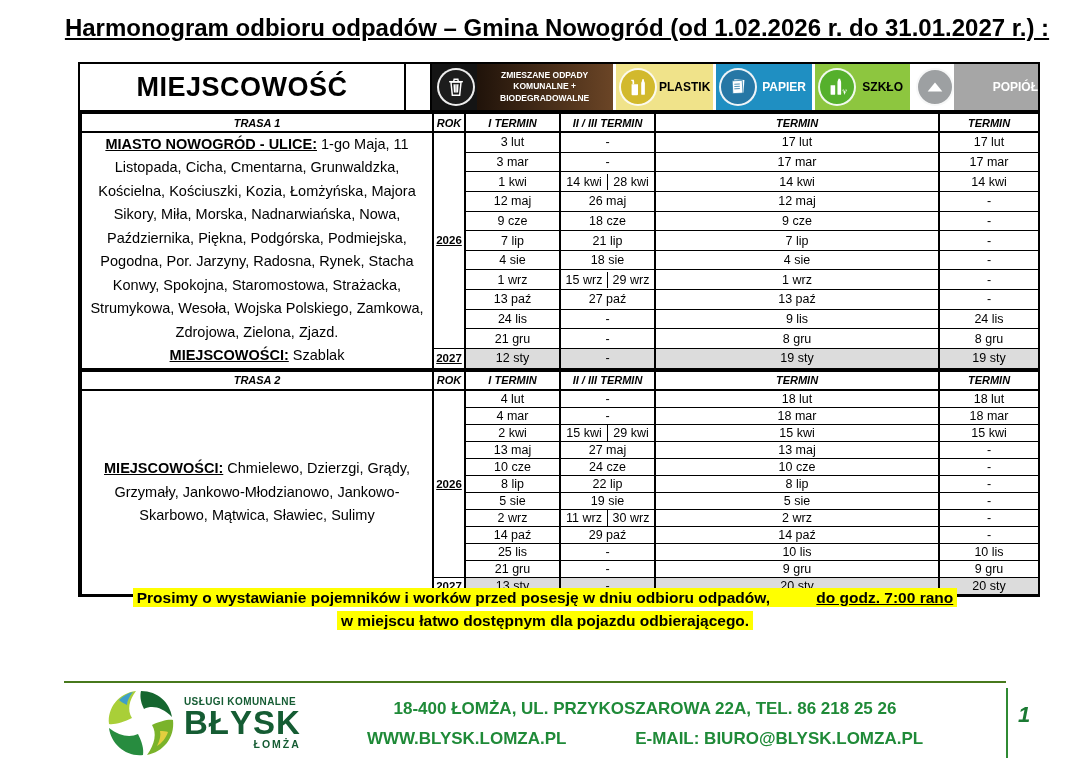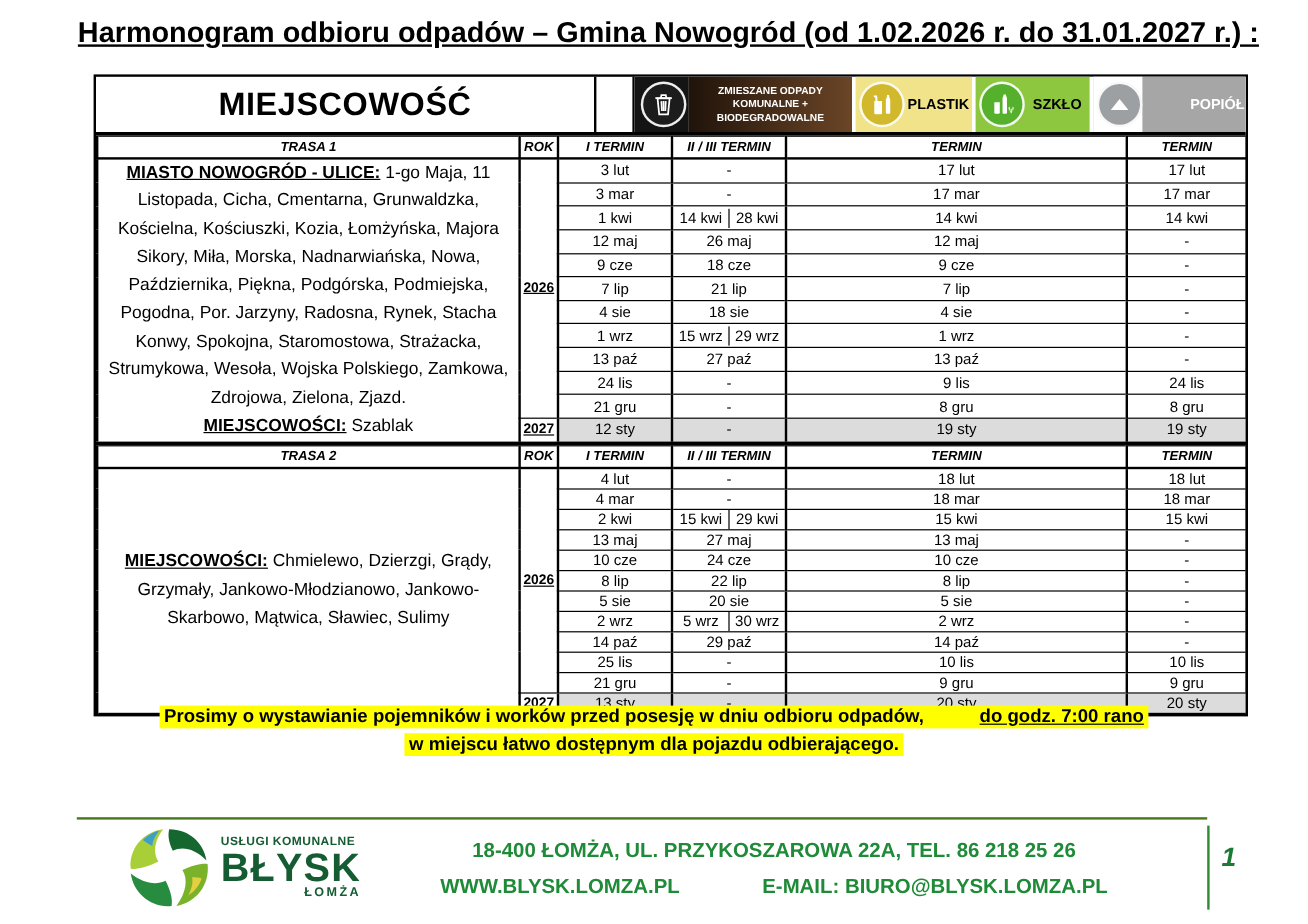--- a/index.html
+++ b/index.html
@@ -107,20 +107,34 @@
         <span class="circle" style="background: rgb(210, 185, 44);">
           <svg width="22" height="22" viewBox="0 0 24 24" fill="#fff">
             <path d="M5 9 h7 v11 a1 1 0 0 1 -1 1 H6 a1 1 0 0 1 -1 -1 Z"></path>
             <path d="M7 9 V6 l-1.5 -1 V4 h3 v1 L8.8 6 v3 Z" transform="translate(-1,0)"></path>
             <path d="M15.5 8 c0-1.5 1-2 1-3.5 V3.5 h2 V4.5 c0 1.5 1 2 1 3.5 v11.5 a1 1 0 0 1 -1 1 h-2 a1 1 0 0 1 -1 -1 Z"></path>
           </svg>
         </span>
         <span class="wlabel" style="color: rgb(0, 0, 0);">PLASTIK</span>
       </div>
 
+      <div class="ws ws-papier" style="background: rgb(31, 143, 194); color: rgb(255, 255, 255);">
+        <span class="circle" style="background: rgb(38, 119, 165);">
+          <svg width="22" height="22" viewBox="0 0 24 24">
+            <rect x="7.5" y="4" width="11" height="14" fill="#fff" transform="rotate(4 13 11)"></rect>
+            <rect x="6" y="5" width="11" height="14" fill="#fff" stroke="#2677a5" stroke-width="0.8" transform="rotate(-3 11 12)"></rect>
+            <g stroke="#2677a5" stroke-width="0.9">
+                <line x1="8" y1="9" x2="14" y2="8.7"></line>
+                <line x1="8" y1="11.5" x2="14" y2="11.2"></line>
+                <line x1="8" y1="14" x2="14" y2="13.7"></line>
+              </g>
+          </svg>
+        </span>
+        <span class="wlabel" style="color: rgb(255, 255, 255);">PAPIER</span>
+      </div>
 
       <div class="ws ws-szklo" style="background: rgb(141, 198, 63); color: rgb(0, 0, 0);">
         <span class="circle" style="background: rgb(85, 176, 44);">
           <svg width="22" height="22" viewBox="0 0 24 24" fill="#fff">
             <path d="M5 10 h5 v9.5 a1 1 0 0 1 -1 1 H6 a1 1 0 0 1 -1 -1 Z"></path>
             <path d="M12.5 7 c0-2 1-2.5 1-4 h2 c0 1.5 1 2 1 4 v12.5 a1 1 0 0 1 -1 1 h-2 a1 1 0 0 1 -1 -1 Z"></path>
             <path d="M19 14 a2.2 2.2 0 1 0 2.6 0 l-.2 4.5 h-2.2 Z"></path>
               <rect x="19.8" y="16" width="1" height="4"></rect>
           </svg>
         </span>
@@ -307,29 +321,29 @@
             <td class="d">-</td>
           </tr>
           <tr>
             <td class="d">8 lip</td>
             <td class="d">22 lip</td>
             <td class="d">8 lip</td>
             <td class="d">-</td>
           </tr>
           <tr>
             <td class="d">5 sie</td>
-            <td class="d">20 sie</td>
+            <td class="d">19 sie</td>
             <td class="d">5 sie</td>
             <td class="d">-</td>
           </tr>
           <tr>
             <td class="d">2 wrz</td>
             <td class="d">
               <div class="split">
-                <span>5 wrz</span>
+                <span>11 wrz</span>
                 <span>30 wrz</span>
               </div>
             </td>
             <td class="d">2 wrz</td>
             <td class="d">-</td>
           </tr>
           <tr>
             <td class="d">14 paź</td>
             <td class="d">29 paź</td>
             <td class="d">14 paź</td>

